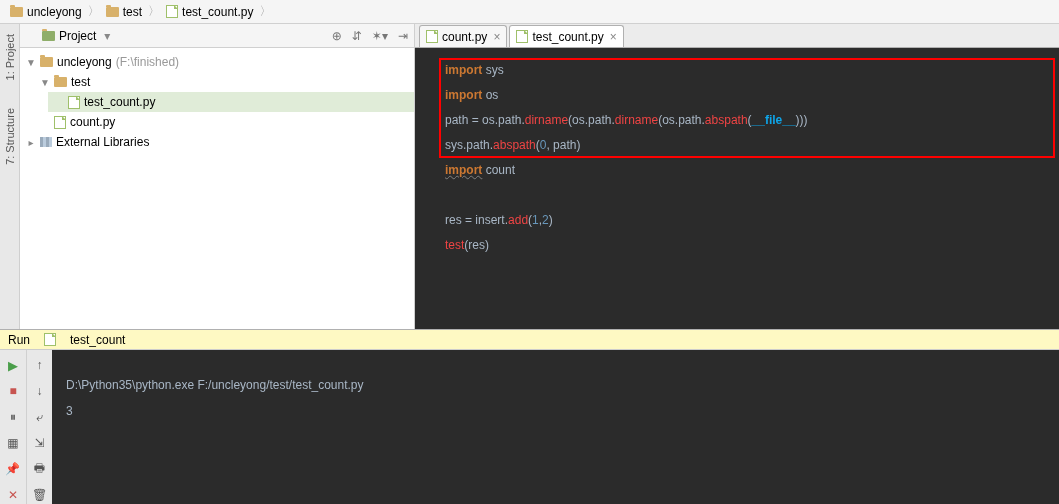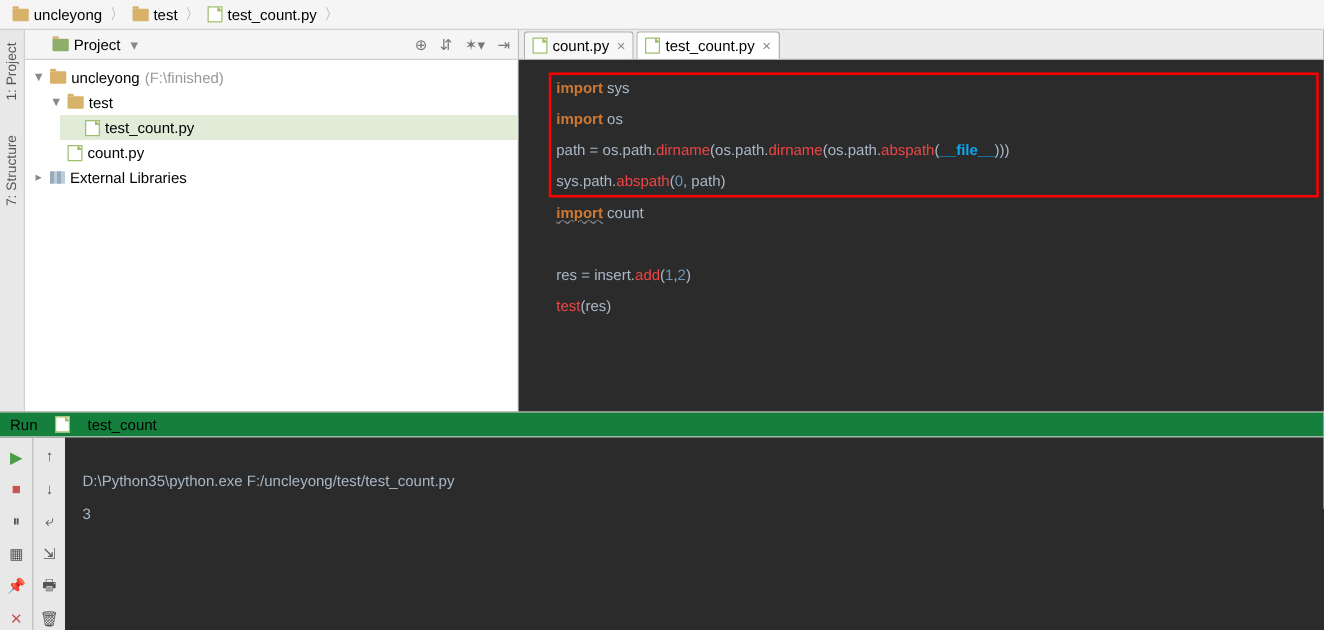--- a/index.html
+++ b/index.html
@@ -31,21 +31,21 @@
 .tabs { height:24px; background:#ececec; display:flex; align-items:flex-end; border-bottom:1px solid #b0b0b0; padding-left:4px;}
 .tab { height:22px; border:1px solid #b0b0b0; border-bottom:none; display:flex; align-items:center; gap:4px; padding:0 6px; margin-right:2px; cursor:pointer; background:#f7f7f7; border-radius:3px 3px 0 0;}
 .tab.active { background:#fff; }
 .tab .close { color:#888; margin-left:2px; cursor:pointer;}
 .code { flex:1; background:#2b2b2b; color:#a9b7c6; font-family:"Consolas","Courier New",monospace; font-size:14px; padding:10px 0 10px 30px; position:relative; overflow:hidden;}
 .redbox { position:absolute; left:24px; top:10px; right:4px; height:100px; border:2px solid #ff0000; pointer-events:none;}
 .cl { line-height:25px; white-space:pre; }
 .kw { color:#cc7832; font-weight:bold;} .kwu { color:#cc7832; font-weight:bold; text-decoration:underline wavy #808080 1px;}
 .fn { color:#ef4444;} .num { color:#6897bb;} .mag{color:#0ea5e9;font-weight:bold;}
 .run-panel { height:175px; border-top:1px solid #b0b0b0; display:flex; flex-direction:column; }
-.run-header { height:22px; background:#15803d; border-bottom:1px solid #ccc; display:flex; align-items:center; padding:0 8px; gap:14px;}
+.run-header { height:22px; background:#fef9c3; border-bottom:1px solid #ccc; display:flex; align-items:center; padding:0 8px; gap:14px;}
 .run-body { flex:1; display:flex; background:#2b2b2b;}
 .run-gutter { width:26px; background:#e8e8e8; display:flex; flex-direction:column; align-items:center; padding-top:6px; gap:8px;}
 .run-gutter2 { width:26px; background:#e8e8e8; display:flex; flex-direction:column; align-items:center; padding-top:6px; gap:8px; border-left:1px solid #d0d0d0;}
 .gbtn { width:18px; height:18px; cursor:pointer; display:flex; align-items:center; justify-content:center; color:#555;}
 .tri-green { color:#4a9e4a; font-size:13px;} .sq-red{color:#c75450;} .x-red{color:#c75450;}
 .console { flex:1; color:#a9b7c6; font-family:"Consolas","Courier New",monospace; font-size:15px; padding:22px 14px; line-height:26px;}
 </style>
 </head>
 <body>
 

